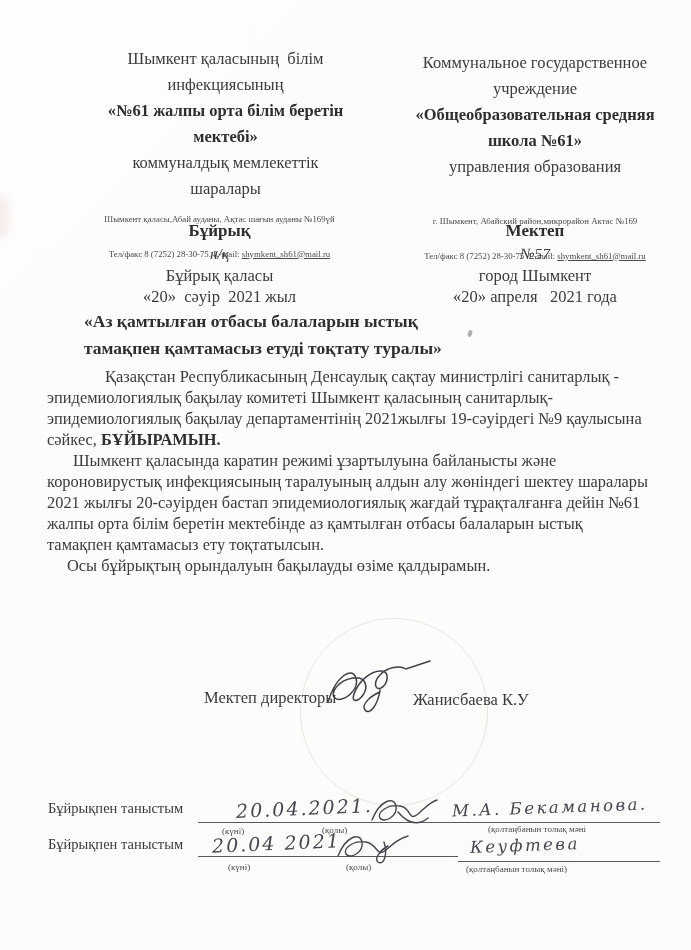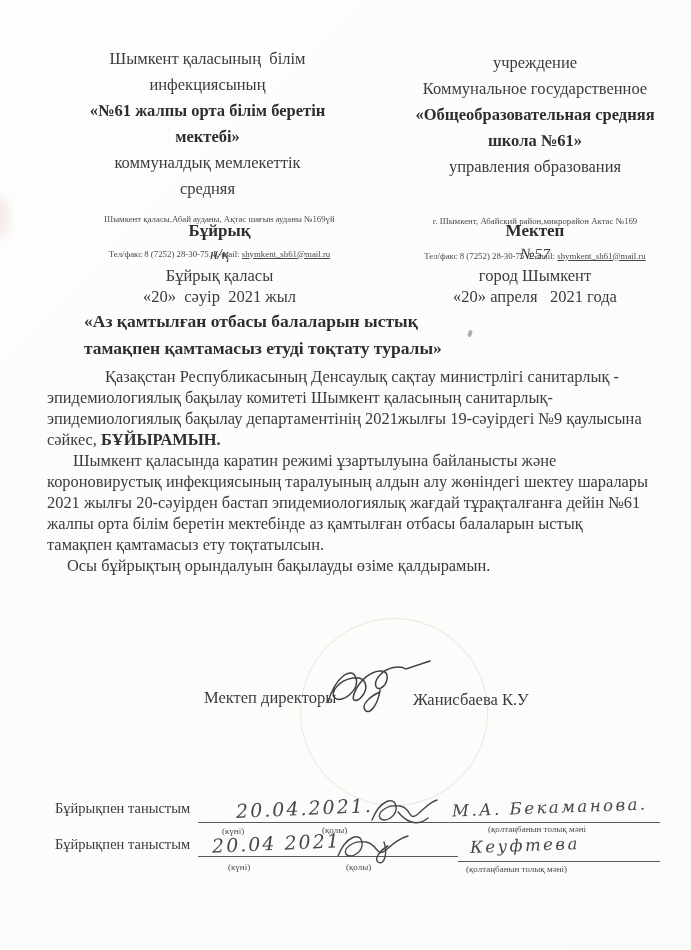--- a/index.html
+++ b/index.html
@@ -8,21 +8,21 @@
     width:691px;height:950px;
     background:linear-gradient(135deg,#fdfdfc 0%,#fcfcfa 60%,#fbfbf9 100%);
     font-family:"Liberation Serif", serif;
     color:#3b3b3d;
     overflow:hidden;
   }
   .center{text-align:center;}
   .bold{font-weight:bold;color:#2e2e30;}
   .abs{position:absolute;}
   .org-block{line-height:26px;font-size:16.5px;}
-  .org-left{top:46px;left:50px;width:315px;}
+  .org-left{top:46px;left:68px;width:315px;}
   .org-right{top:50px;left:388px;width:294px;}
   .addr{font-size:8.8px;line-height:11.5px;color:#4a4a4c;white-space:pre-wrap;}
   .addr-left{top:191px;left:62px;width:315px;}
   .addr-right{top:193px;left:388px;width:294px;}
   .email{text-decoration:underline;}
   .docblock{width:315px;text-align:center;}
   .doc-left{top:219px;left:62px;}
   .doc-right{top:219px;left:388px;width:294px;}
   .doc-type{font-size:17px;font-weight:bold;color:#2e2e30;line-height:24px;}
   .doc-no{font-size:15.5px;line-height:22px;font-style:italic;}
@@ -41,21 +41,21 @@
     top:618px;left:300px;width:186px;height:186px;
     border:1.5px solid rgba(190,168,158,0.28);
     border-radius:50%;
   }
   .smudge{
     top:196px;left:-6px;width:16px;height:42px;
     background:rgba(205,150,140,0.14);
     border-radius:50%;filter:blur(3px);
   }
   .speck{top:330px;left:468px;width:4px;height:7px;background:#7a7a7c;transform:rotate(18deg);border-radius:2px;opacity:.6;}
-  .ack-label{font-size:14.5px;color:#3b3b3d;margin-left:7px;}
+  .ack-label{font-size:14.5px;color:#3b3b3d;}
   .ack-line{border-bottom:1px solid #59595c;height:0;}
   .sub{font-size:9px;color:#4a4a4c;}
   .hand{
     font-family:"DejaVu Serif", serif;
     font-style:italic;
     color:#45454f;
   }
   .hand-date{font-size:19px;letter-spacing:2px;transform:rotate(-2.5deg);}
   .hand-name{font-size:16.5px;letter-spacing:2.5px;transform:rotate(-2deg);}
   svg.scribble{overflow:visible;}
@@ -67,26 +67,26 @@
 
   <div class="abs smudge"></div>
   <div class="abs speck"></div>
 
   <div class="abs org-block org-left center">
     <div style="white-space:pre-wrap;">Шымкент қаласының  білім</div>
     <div>инфекциясының</div>
     <div class="bold">«№61 жалпы орта білім беретін</div>
     <div class="bold">мектебі»</div>
     <div>коммуналдық мемлекеттік</div>
-    <div>средняя</div>
+    <div>шаралары</div>
   </div>
 
   <div class="abs org-block org-right center">
+    <div>Коммунальное государственное</div>
     <div>учреждение</div>
-    <div>Коммунальное государственное</div>
     <div class="bold">«Общеобразовательная средняя</div>
     <div class="bold">школа №61»</div>
     <div>управления образования</div>
   </div>
 
   <div class="abs addr addr-left center">
     <div>Шымкент қаласы,Абай ауданы, Ақтас шағын ауданы №169үй</div>
     <div><span>Тел/факс 8 (7252) 28-30-75. E-mail: </span><span class="email">shymkent_sh61@mail.ru</span></div>
   </div>
 

